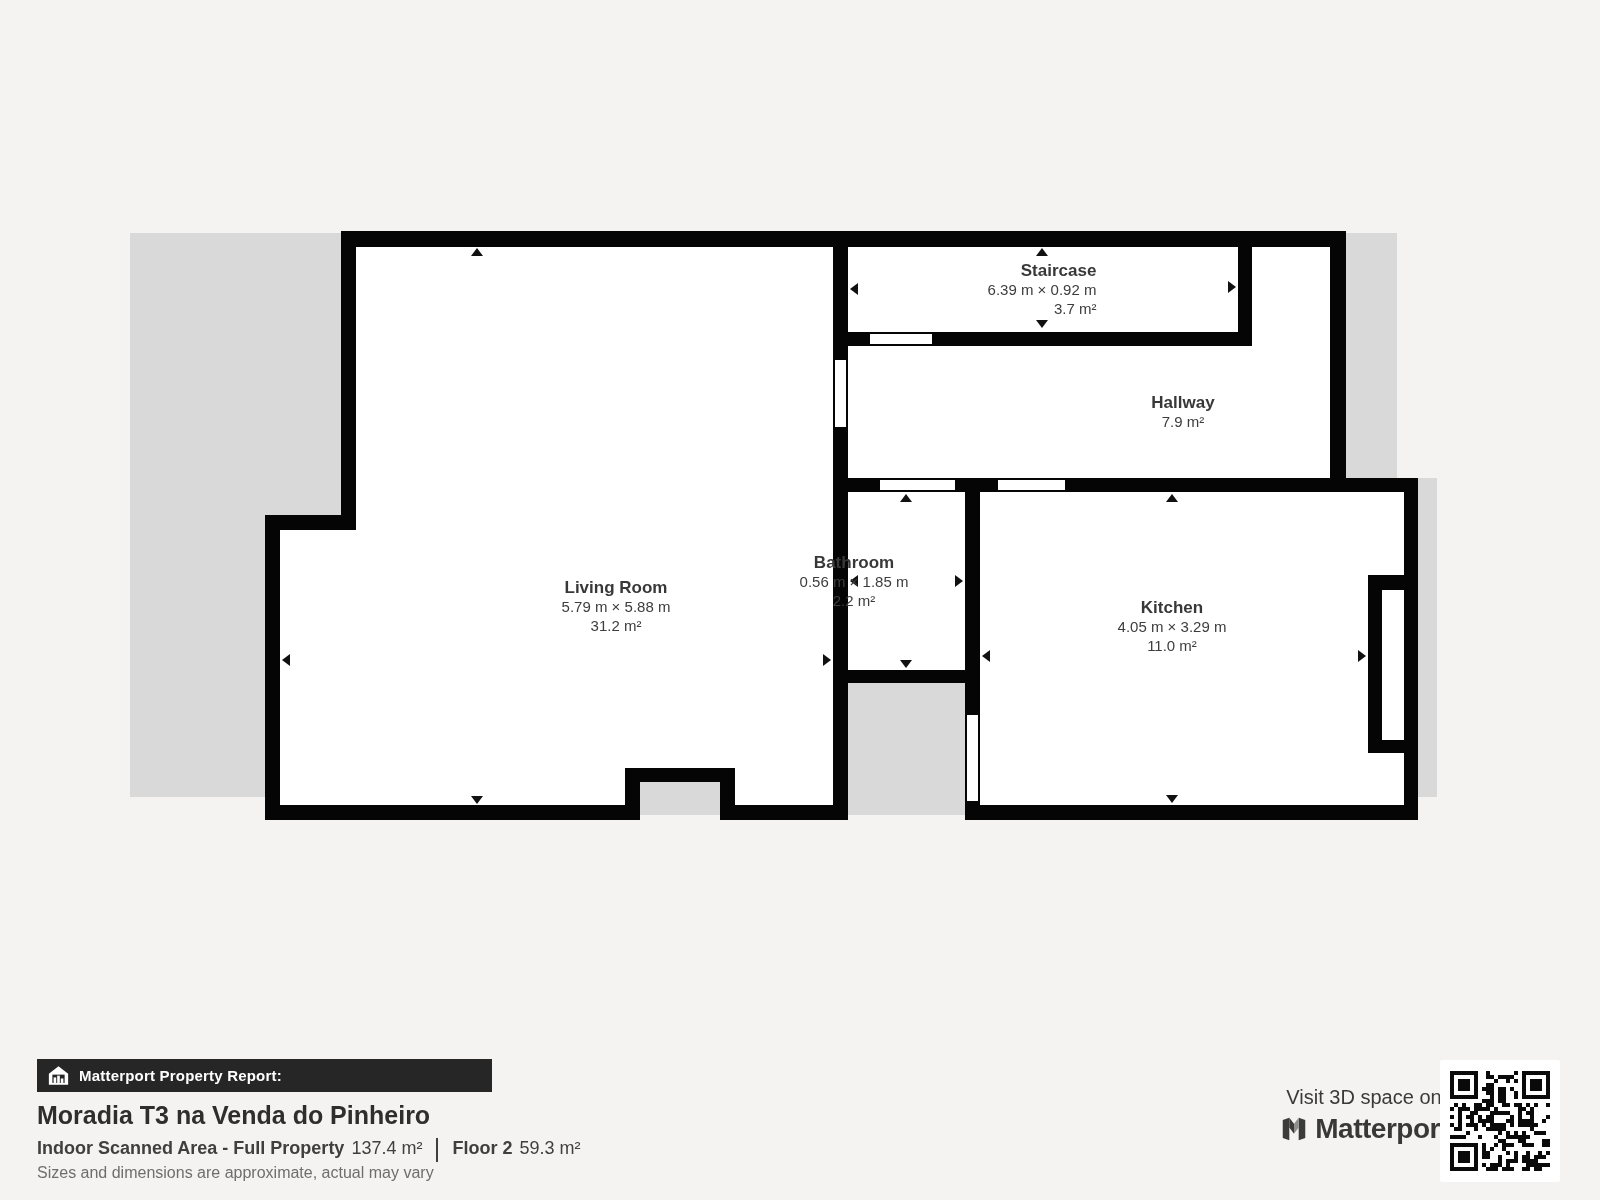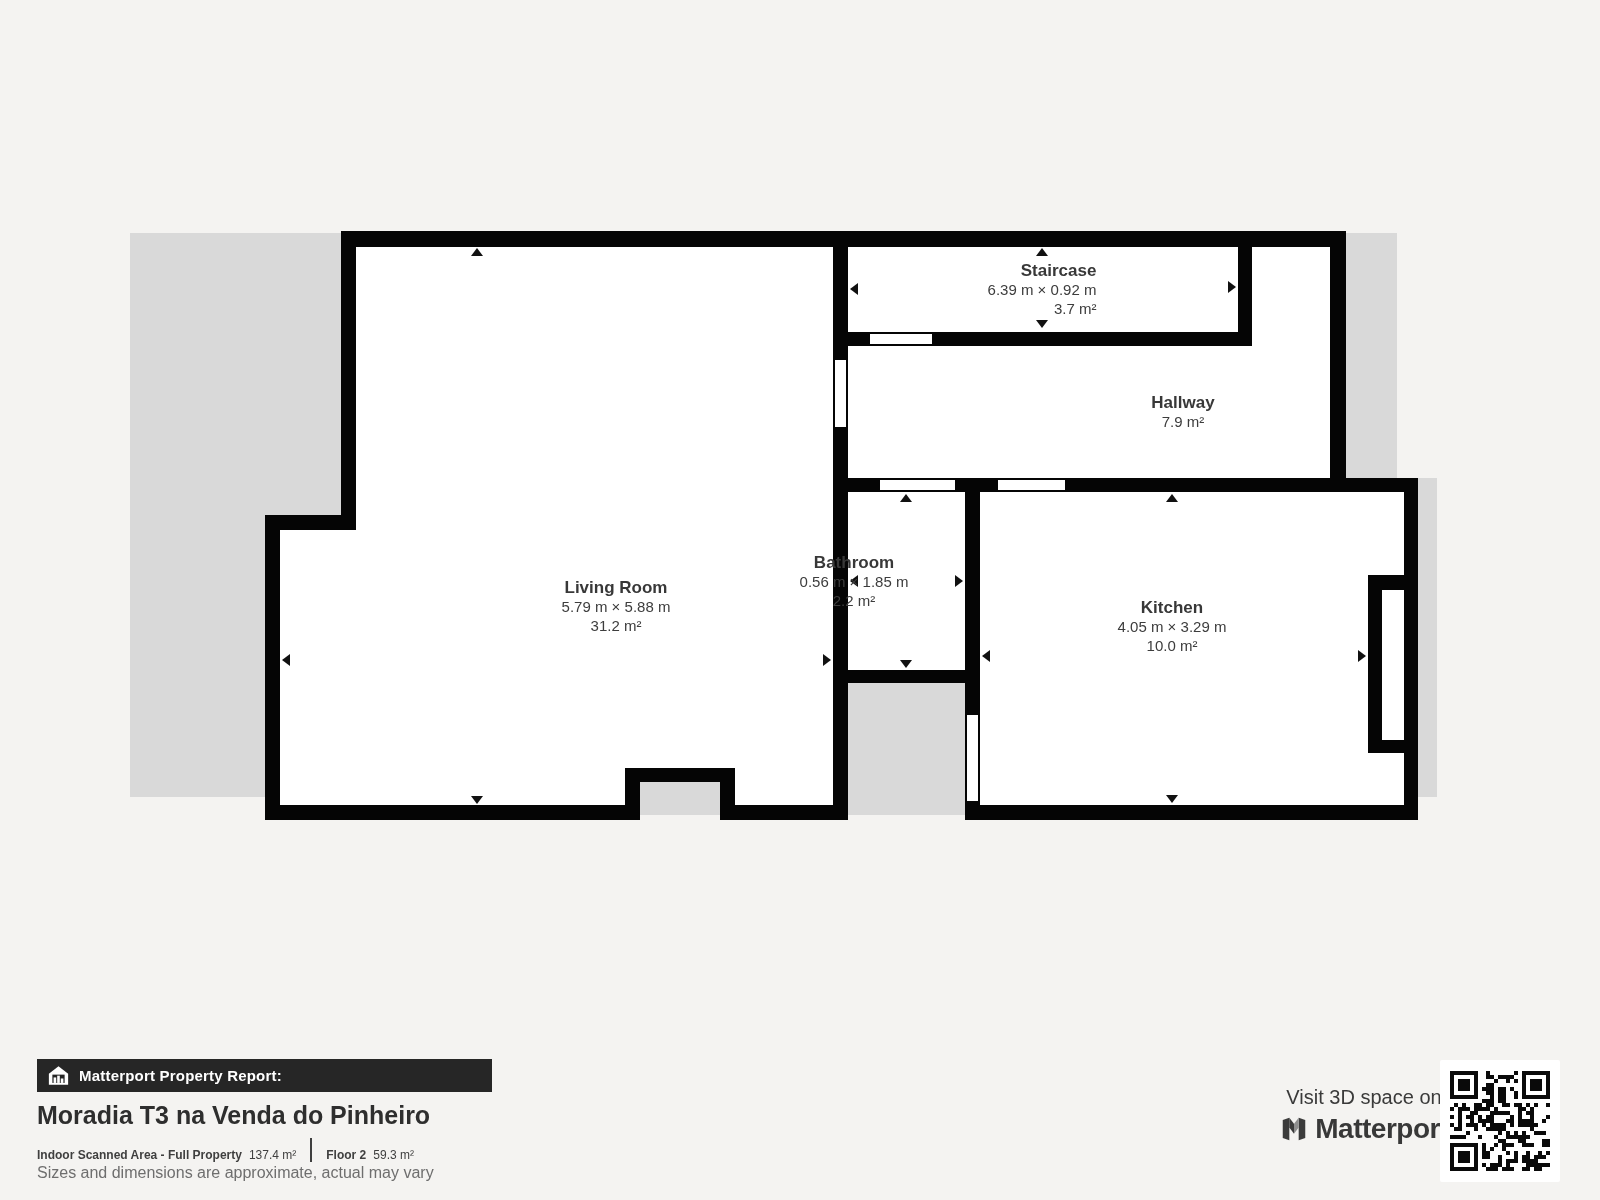--- a/index.html
+++ b/index.html
@@ -28,21 +28,21 @@
     font-size:15px;line-height:19px;color:#3d3d3d;
   }
   .room-label .rname{font-size:17px;font-weight:bold;color:#383838;}
   
   .report-bar{
     position:absolute;left:37px;top:1059px;width:455px;height:33px;
     background:#262626;display:flex;align-items:center;padding-left:11px;box-sizing:border-box;
   }
   .report-bar .bar-label{color:#ffffff;font-size:15px;font-weight:bold;margin-left:10px;letter-spacing:0.2px;}
   .prop-title{position:absolute;left:37px;top:1101px;font-size:25px;font-weight:bold;color:#2e2e2e;}
-  .info-line{position:absolute;left:37px;top:1138px;display:flex;align-items:flex-end;font-size:12px;color:#3f3f3f;}
+  .info-line{position:absolute;left:37px;top:1138px;display:flex;align-items:flex-start;font-size:18px;color:#3f3f3f;}
   .info-line .b{font-weight:bold;}
   .info-line .v{margin-left:7px;font-weight:normal;}
   .vdiv{width:2px;height:24px;background:#3f3f3f;margin:0 14px;}
   .disclaimer{position:absolute;left:37px;top:1164px;font-size:16px;color:#6e6e6e;}
   
   .promo{
     position:absolute;left:1255px;top:1086px;width:170px;
     display:flex;flex-direction:column;align-items:center;margin-left:24px;
   }
   .promo .visit{font-size:20px;color:#3a3a3a;}
@@ -134,21 +134,21 @@
     <div>7.9 m²</div>
   </div>
   <div class="room-label" style="left:854px;top:581px;">
     <div class="rname">Bathroom</div>
     <div>0.56 m × 1.85 m</div>
     <div>2.2 m²</div>
   </div>
   <div class="room-label" style="left:1172px;top:626px;">
     <div class="rname">Kitchen</div>
     <div>4.05 m × 3.29 m</div>
-    <div>10.0 m²</div>
+    <div>11.0 m²</div>
   </div>
 </div>
 
 <div class="report-bar">
   <span style="display:inline-flex;">
     <svg width="21" height="21" viewBox="0 0 24 24">
       <path d="M12 1.5 L23 10 V22.5 H1 V10 Z" fill="#ffffff"></path>
       <rect x="5" y="11" width="14" height="9.5" fill="#262626"></rect>
       <rect x="6.4" y="14.2" width="3" height="6.3" fill="#ffffff"></rect>
       <rect x="10.5" y="12.2" width="3" height="8.3" fill="#ffffff"></rect>

